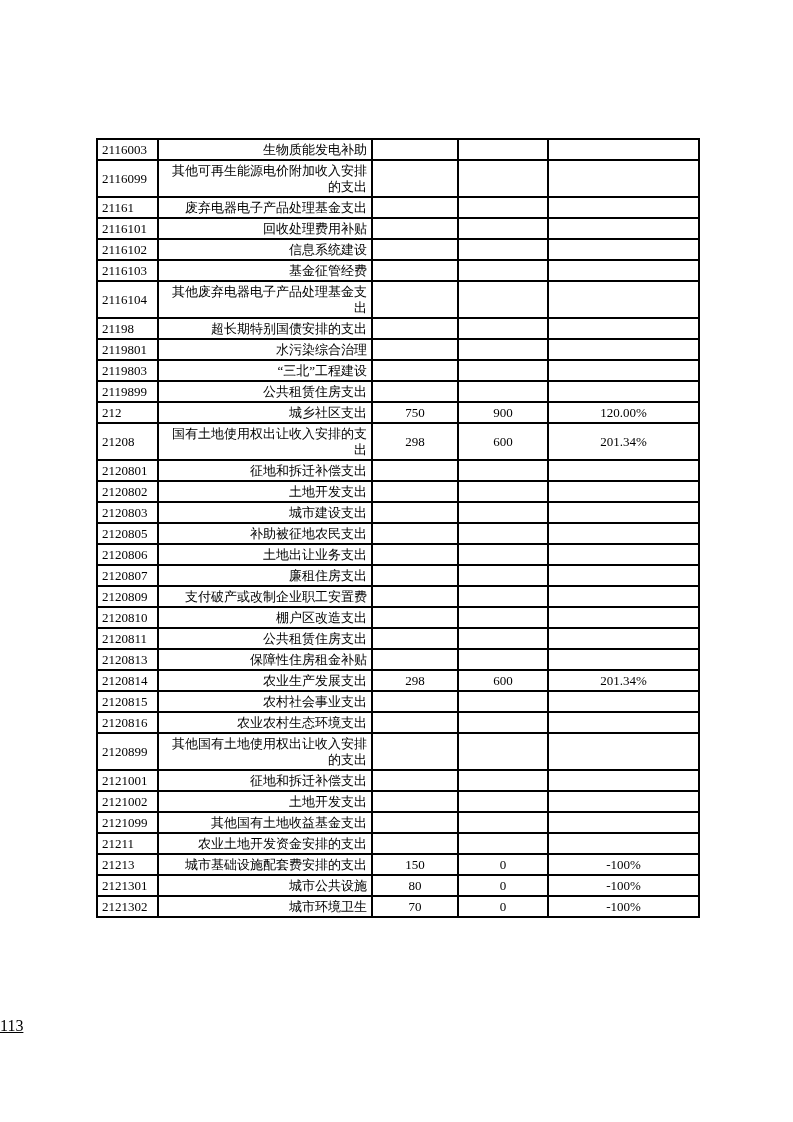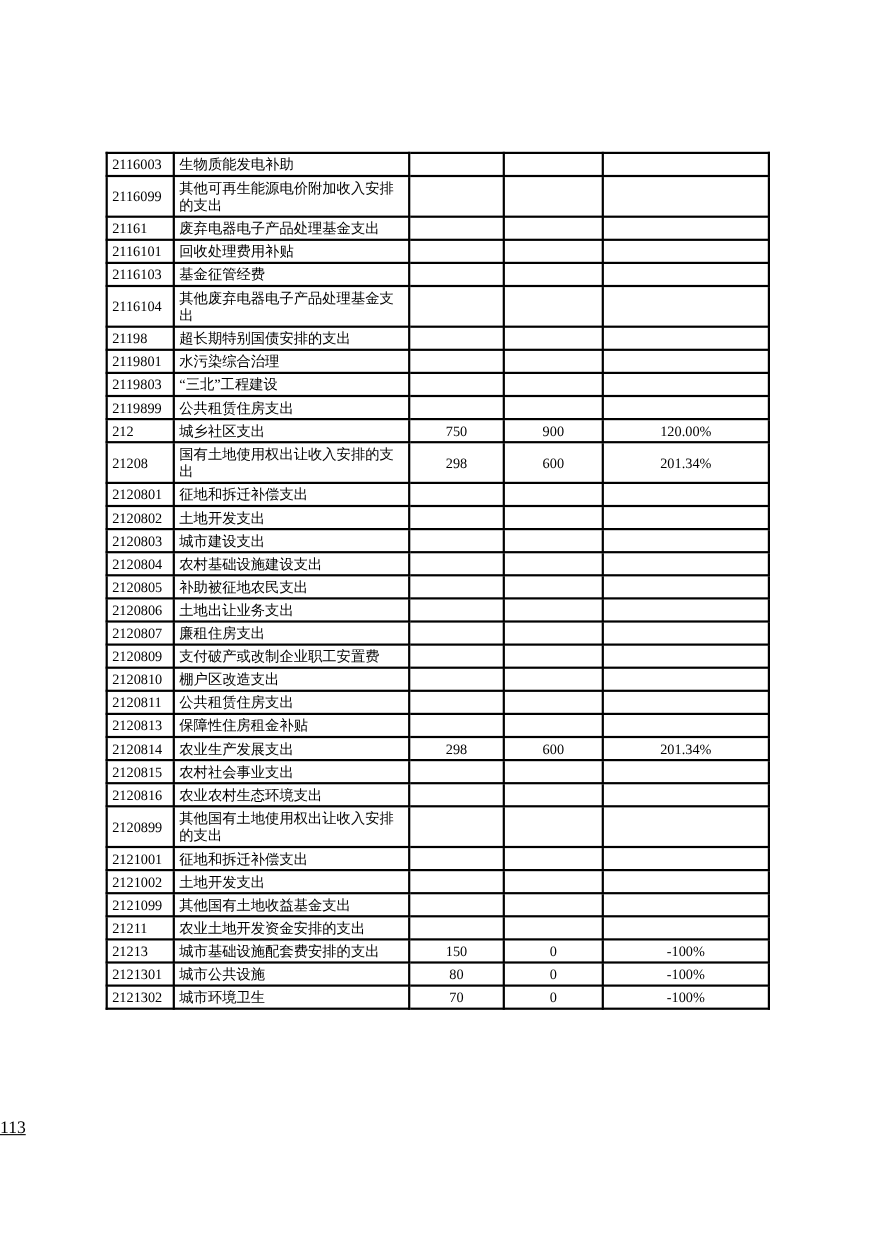--- a/index.html
+++ b/index.html
@@ -39,21 +39,21 @@
     vertical-align: middle;
     overflow: hidden;
     word-break: break-all;
   }
   col.col-code { width: 61px; }
   col.col-name { width: 214px; }
   col.col-v1   { width: 86px; }
   col.col-v2   { width: 90px; }
   col.col-pct  { width: 151px; }
   td.code { text-align: left; }
-  td.name { text-align: left; }
+  td.name { text-align: right; }
   td.num  { text-align: center; }
   .page-number {
     position: absolute;
     left: 0;
     top: 1016px;
     width: 793px;
     text-align: left;
     font-size: 16px;
     line-height: 20px;
     text-decoration: underline;
@@ -98,20 +98,27 @@
   </tr>
 
   <tr>
     <td class="code">2116101</td>
     <td class="name">回收处理费用补贴</td>
     <td class="num"></td>
     <td class="num"></td>
     <td class="num"></td>
   </tr>
 
+  <tr>
+    <td class="code">2116102</td>
+    <td class="name">信息系统建设</td>
+    <td class="num"></td>
+    <td class="num"></td>
+    <td class="num"></td>
+  </tr>
 
   <tr>
     <td class="code">2116103</td>
     <td class="name">基金征管经费</td>
     <td class="num"></td>
     <td class="num"></td>
     <td class="num"></td>
   </tr>
 
   <tr>
@@ -188,27 +195,20 @@
   </tr>
 
   <tr>
     <td class="code">2120803</td>
     <td class="name">城市建设支出</td>
     <td class="num"></td>
     <td class="num"></td>
     <td class="num"></td>
   </tr>
 
-  <tr>
-    <td class="code">2120804</td>
-    <td class="name">农村基础设施建设支出</td>
-    <td class="num"></td>
-    <td class="num"></td>
-    <td class="num"></td>
-  </tr>
 
   <tr>
     <td class="code">2120805</td>
     <td class="name">补助被征地农民支出</td>
     <td class="num"></td>
     <td class="num"></td>
     <td class="num"></td>
   </tr>
 
   <tr>

